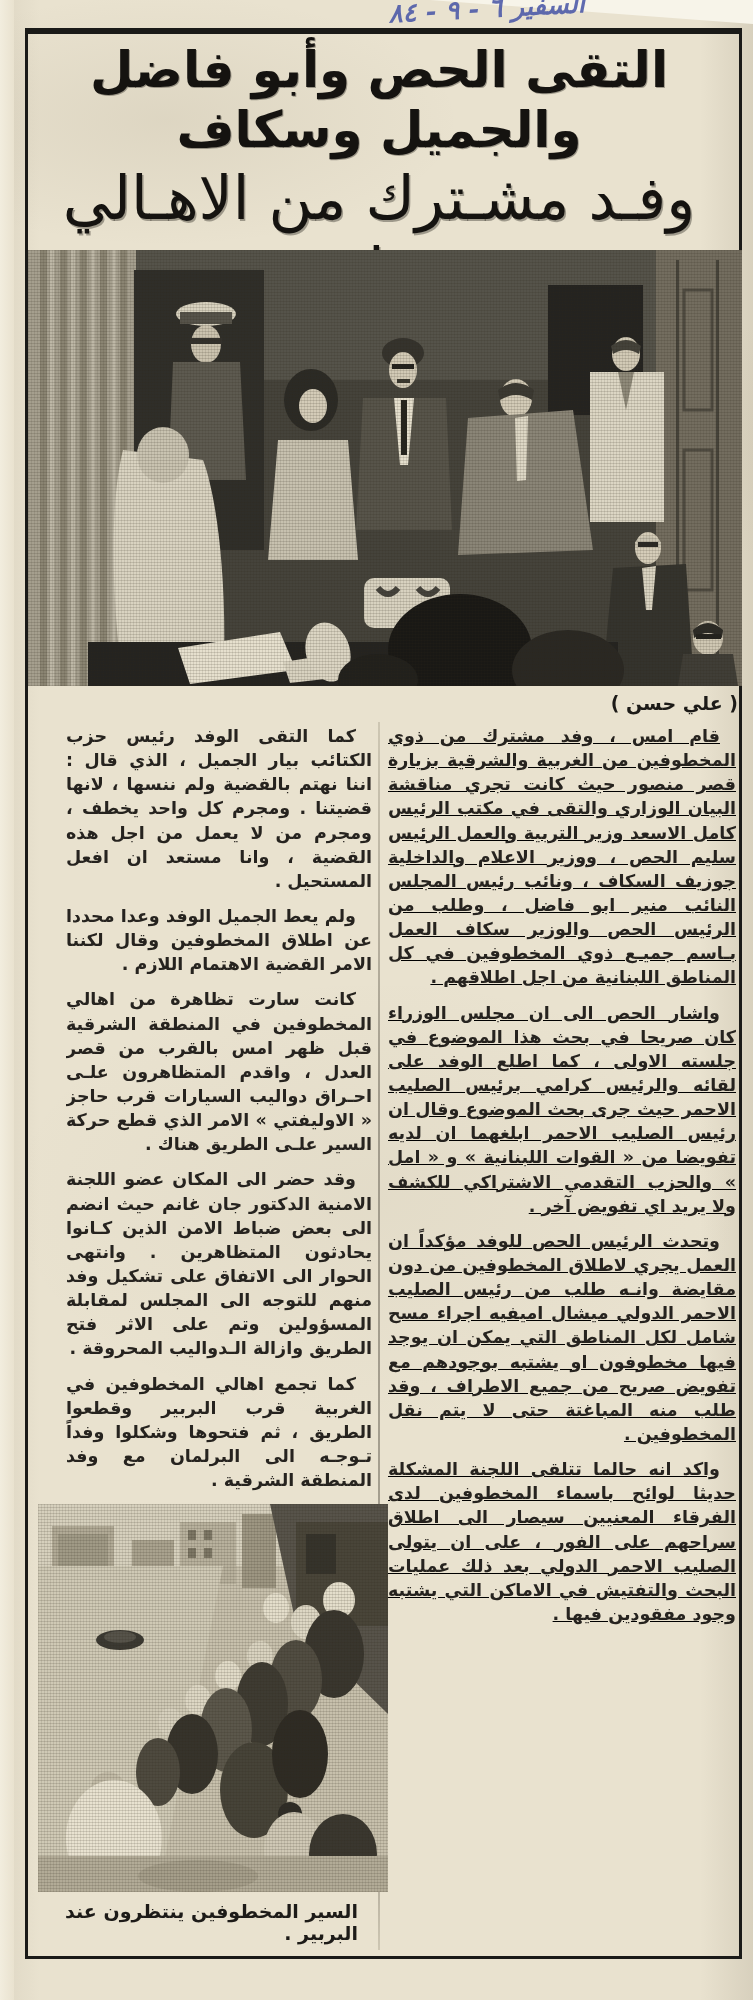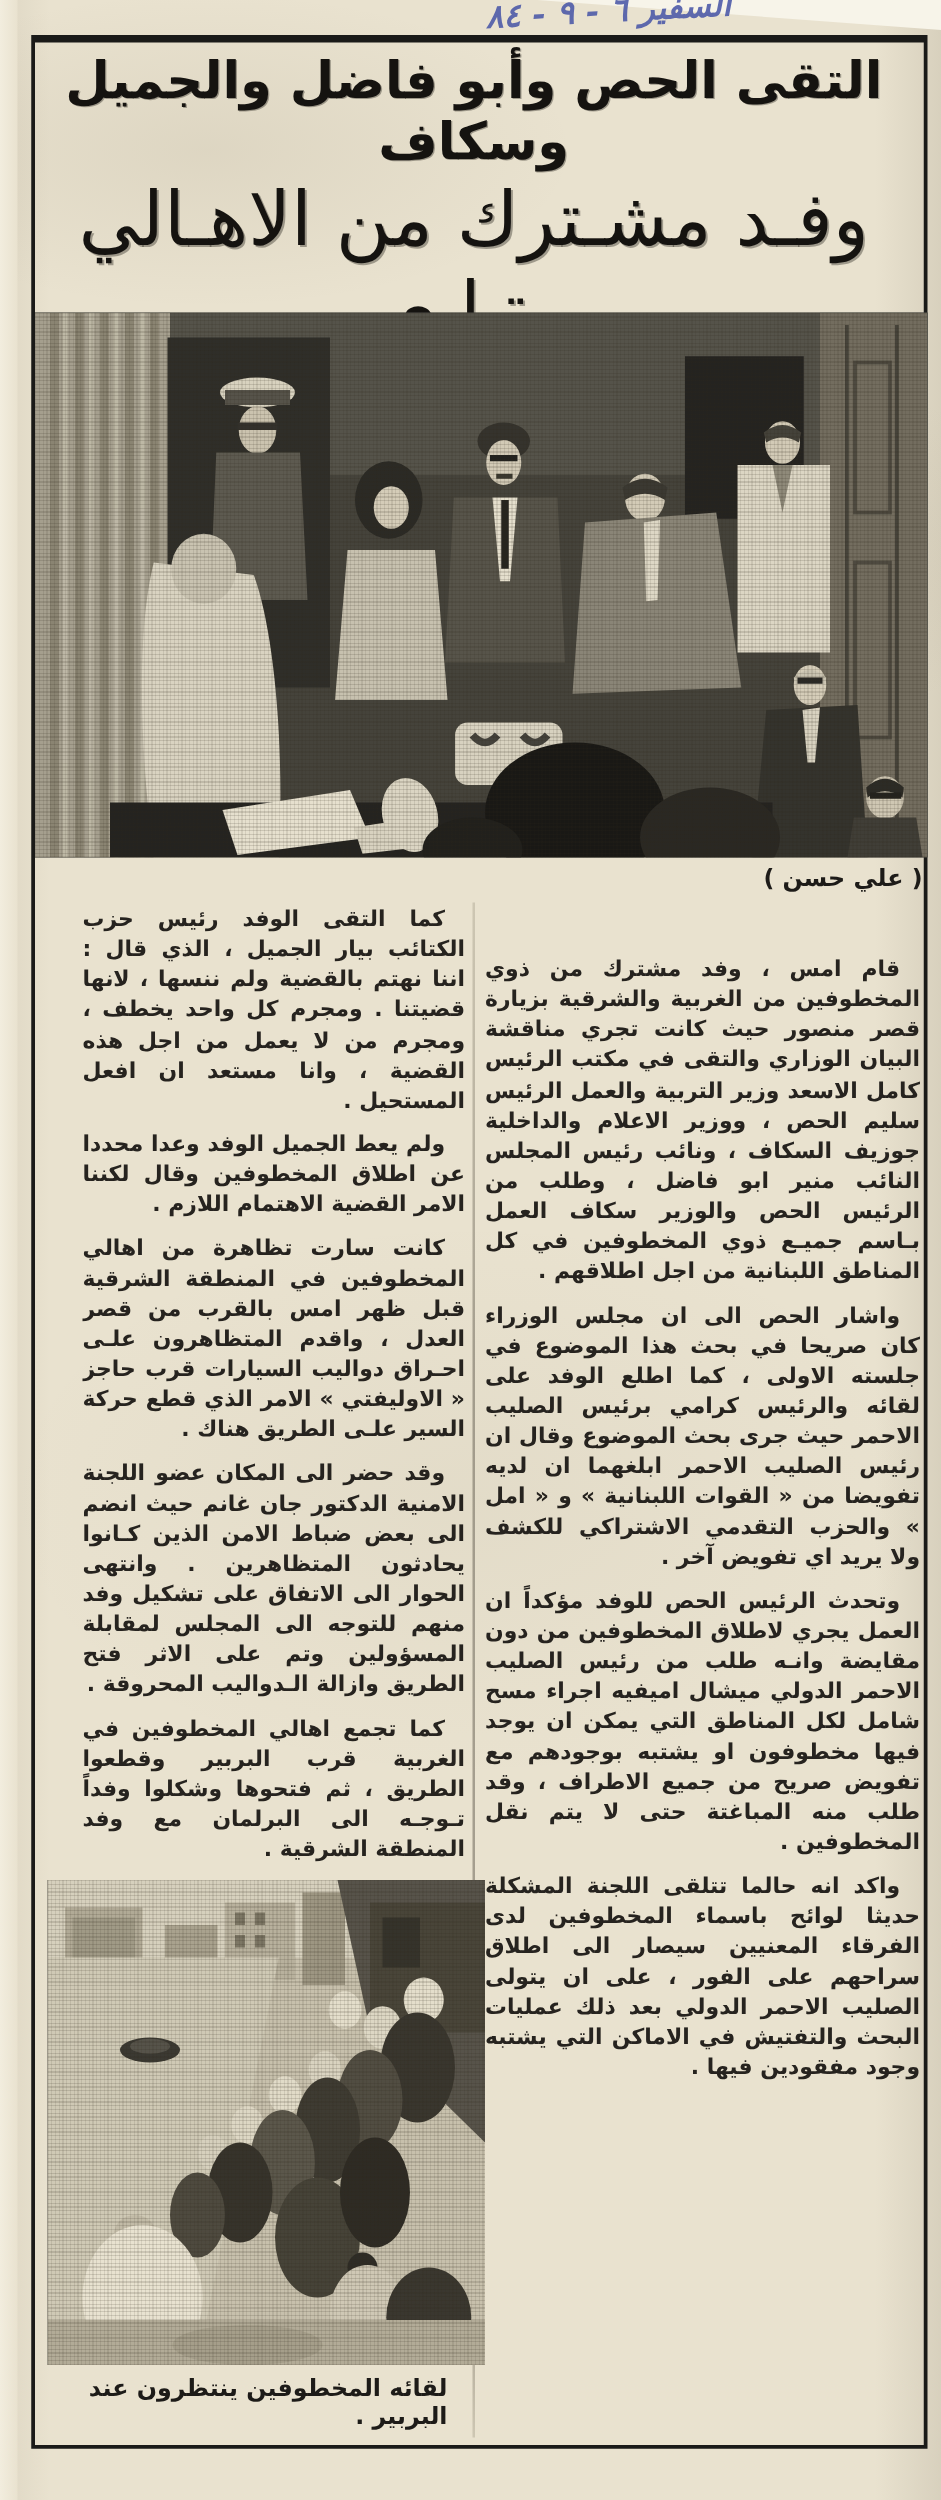--- a/index.html
+++ b/index.html
@@ -21,40 +21,40 @@
   .scan-edge-left{position:absolute;top:0;left:0;width:14px;height:100%;
     background:linear-gradient(90deg,#f2edde,#e9e2cf);}
   .frame{position:absolute;left:25px;top:28px;width:711px;height:1922px;
     border:3px solid #1a1a18;border-top-width:6px;}
   .handwritten{position:absolute;top:-4px;left:285px;width:300px;
     color:#4553a6;font-family:"DejaVu Serif",serif;font-style:italic;
     font-size:26px;font-weight:bold;direction:rtl;transform:rotate(-3deg);
     opacity:.85;white-space:nowrap;}
   .headline{position:absolute;left:34px;top:40px;width:690px;text-align:center;
     direction:rtl;color:#151310;}
-  .headline .kicker{font-size:41px;font-weight:bold;line-height:1.2;
+  .headline .kicker{font-size:50px;font-weight:bold;line-height:1.2;
     text-shadow:1px 1px 0 rgba(20,18,12,.35);}
   .headline .main{font-size:60px;font-weight:normal;line-height:1.2;margin-top:2px;
     text-shadow:1.5px 1.5px 0 rgba(20,18,12,.35);}
   .headline .sub{font-size:53px;font-weight:bold;line-height:1.2;margin-top:0px;
     text-shadow:1.5px 1.5px 0 rgba(20,18,12,.35);}
   .photo{position:absolute;overflow:hidden;background:#45433c;}
   .photo svg{display:block;}
   .photo1{left:28px;top:250px;width:714px;height:436px;}
   .halftone{position:absolute;inset:0;pointer-events:none;
     background-image:
       repeating-linear-gradient(0deg, rgba(45,38,25,.15) 0 1px, transparent 1px 3px),
       repeating-linear-gradient(90deg, rgba(45,38,25,.10) 0 1px, transparent 1px 3px);}
   .caption-row{position:absolute;left:32px;top:692px;width:706px;
     display:flex;direction:rtl;justify-content:space-between;align-items:baseline;
     font-size:19px;font-weight:bold;color:#1d1b18;}
   .col{position:absolute;direction:rtl;}
   .col p{margin:0 0 11px;font-size:17.5px;line-height:1.38;text-align:justify;
     font-weight:bold;color:#26231f;text-indent:16px;}
-  .col-right{left:388px;top:764px;width:348px;height:1224px;overflow:hidden;}
+  .col-right{left:388px;top:724px;width:348px;height:1224px;overflow:hidden;text-decoration:underline;}
   .col-left{left:50px;top:724px;width:322px;}
   .col-left .text-block{max-height:772px;overflow:hidden;margin-left:16px;}
   .vdivider{position:absolute;left:378px;top:722px;width:2px;height:1228px;
     background:linear-gradient(#b7b09c, #6d675a 30%, #6d675a 90%, #b7b09c);opacity:.55;}
   .photo2{position:relative;margin:8px -16px 0 -12px;width:350px;height:388px;}
   .caption2{font-size:19px;font-weight:bold;color:#1d1b18;direction:rtl;
     text-align:right;padding:8px 14px 0 0;}
 </style>
 </head>
 <body>
@@ -234,14 +234,14 @@
       <ellipse cx="70" cy="284" rx="17" ry="16" fill="#c2bba7"></ellipse>
       <ellipse cx="76" cy="334" rx="48" ry="58" fill="#e8e2d0"></ellipse>
       <ellipse cx="252" cy="310" rx="12" ry="12" fill="#2e2c26"></ellipse>
       <ellipse cx="256" cy="346" rx="30" ry="38" fill="#cfc8b5"></ellipse>
       <ellipse cx="305" cy="350" rx="34" ry="40" fill="#3a372f"></ellipse>
       <rect x="0" y="352" width="350" height="36" fill="#b2ab97"></rect>
       <ellipse cx="160" cy="372" rx="60" ry="16" fill="#a59e8a"></ellipse>
     </svg>
     <div class="halftone"></div>
   </div>
-  <div class="caption2">لقائه المخطوفين ينتظرون عند البربير .</div>
+  <div class="caption2">السير المخطوفين ينتظرون عند البربير .</div>
 </div>
 
 </body></html>

